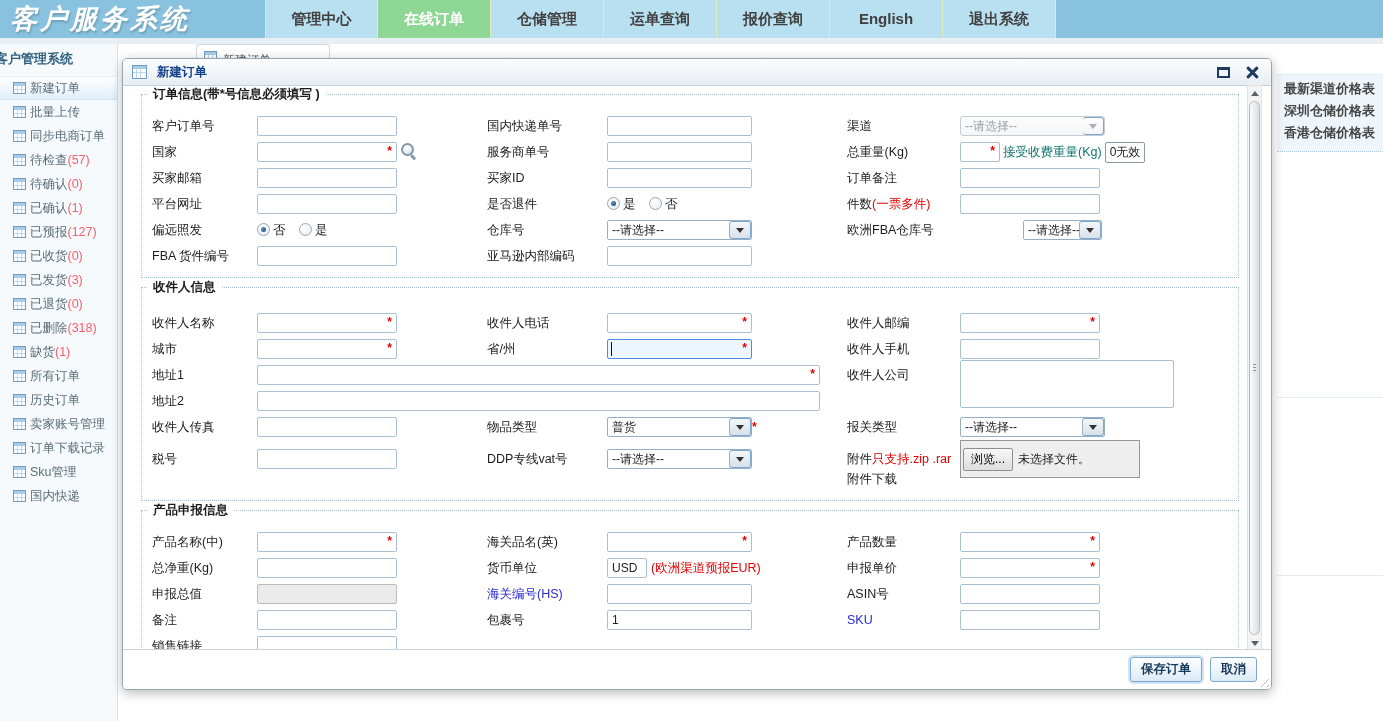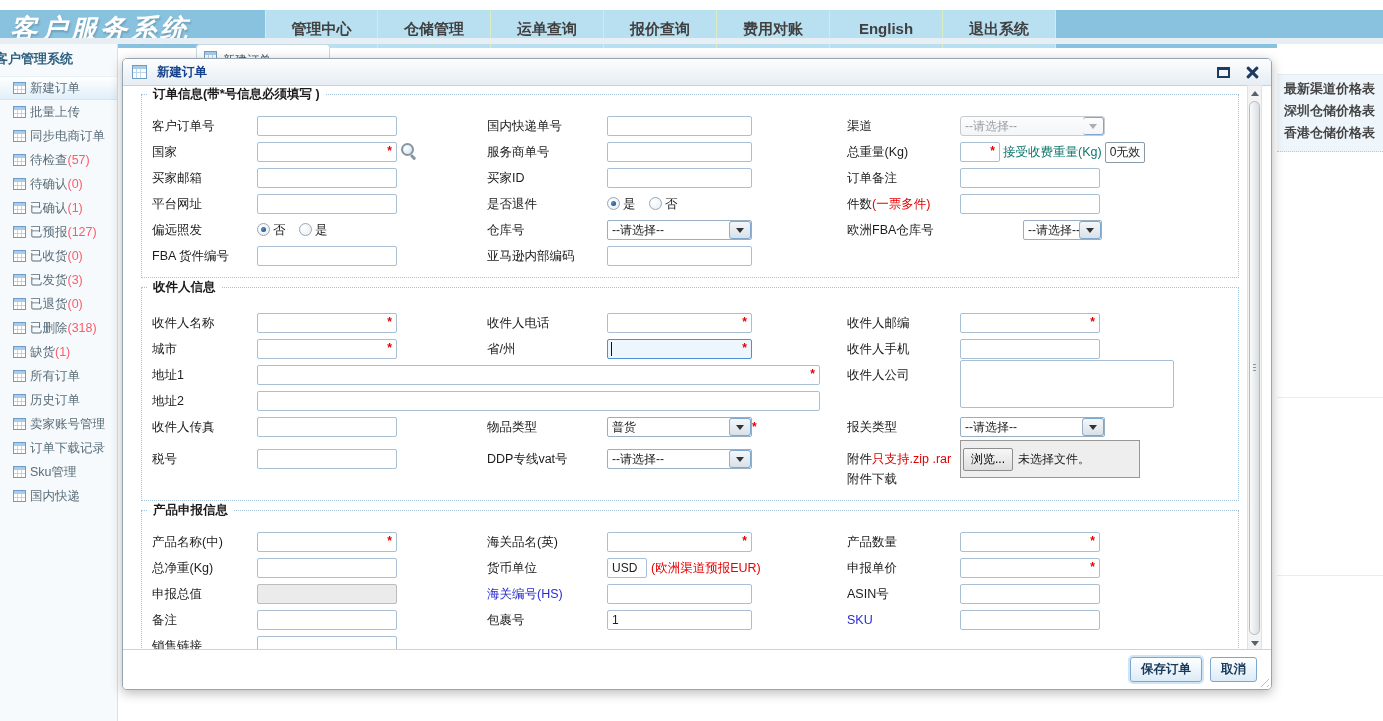--- a/index.html
+++ b/index.html
@@ -5,21 +5,21 @@
   * { box-sizing: border-box; margin: 0; padding: 0; }
   html,body { width:1383px; height:721px; }
   body {
     position: relative;
     font-family: "Liberation Sans", "DejaVu Sans", sans-serif;
     background: #ffffff;
     overflow: hidden;
     color:#222;
   }
   
-  .topbar { position:absolute; left:0; top:10px; width:1383px; height:38px; background:#88c2df; }
+  .topbar { position:absolute; left:0; top:0; width:1383px; height:38px; background:#88c2df; }
   .brand { position:absolute; left:10px; top:1px; font-size:27px; font-weight:bold; font-style:italic; color:#fff; letter-spacing:3px; text-shadow:1px 2px 2px rgba(0,0,0,.18); white-space:nowrap; }
   .nav { position:absolute; left:265px; top:0; height:38px; display:flex; }
   .nav-item { width:113px; height:38px; line-height:38px; text-align:center; font-size:15px; font-weight:bold; color:#404040; background:#b9e0f1; border-right:1px solid #dcedc2; cursor:pointer; }
   .nav-item:first-child { border-left:1px solid #dcedc2; }
   .nav-item.active { background:#8ed795; color:#fff; }
   .subbar { position:absolute; left:0; top:38px; width:1383px; height:6px; background:#e7eff5; }
 
   
   .sidebar { position:absolute; left:0; top:44px; width:118px; bottom:0; background:#f6fafc; border-right:1px solid #cfe3f0; overflow:hidden; }
   .side-header { font-size:13px; font-weight:bold; color:#30607f; padding:6px 2px 8px; margin-left:-7px; white-space:nowrap; }
@@ -110,24 +110,24 @@
   .scroll-thumb { position:absolute; left:1px; right:1px; top:15px; bottom:15px; background:linear-gradient(to right,#fafbfb,#d9dee2); border:1px solid #b3bac0; border-radius:6px; cursor:pointer; }
   .thumb-grip { position:absolute; left:3px; right:3px; top:50%; margin-top:-4px; height:8px; background:repeating-linear-gradient(to bottom, #8b959d 0 1px, rgba(0,0,0,0) 1px 3px); }
 </style>
 </head>
 <body>
 
 <header class="topbar">
   <div class="brand">客户服务系统</div>
   <nav class="nav">
     <div class="nav-item">管理中心</div>
+    <div class="nav-item active">在线订单</div>
     <div class="nav-item">仓储管理</div>
     <div class="nav-item">运单查询</div>
     <div class="nav-item">报价查询</div>
-    <div class="nav-item">费用对账</div>
     <div class="nav-item">English</div>
     <div class="nav-item">退出系统</div>
   </nav>
 </header>
 <div class="subbar"></div>
 
 <aside class="sidebar">
   <div class="side-header">客户管理系统</div>
   <div class="side-item selected">
       <span class="tbl-icon"></span>

